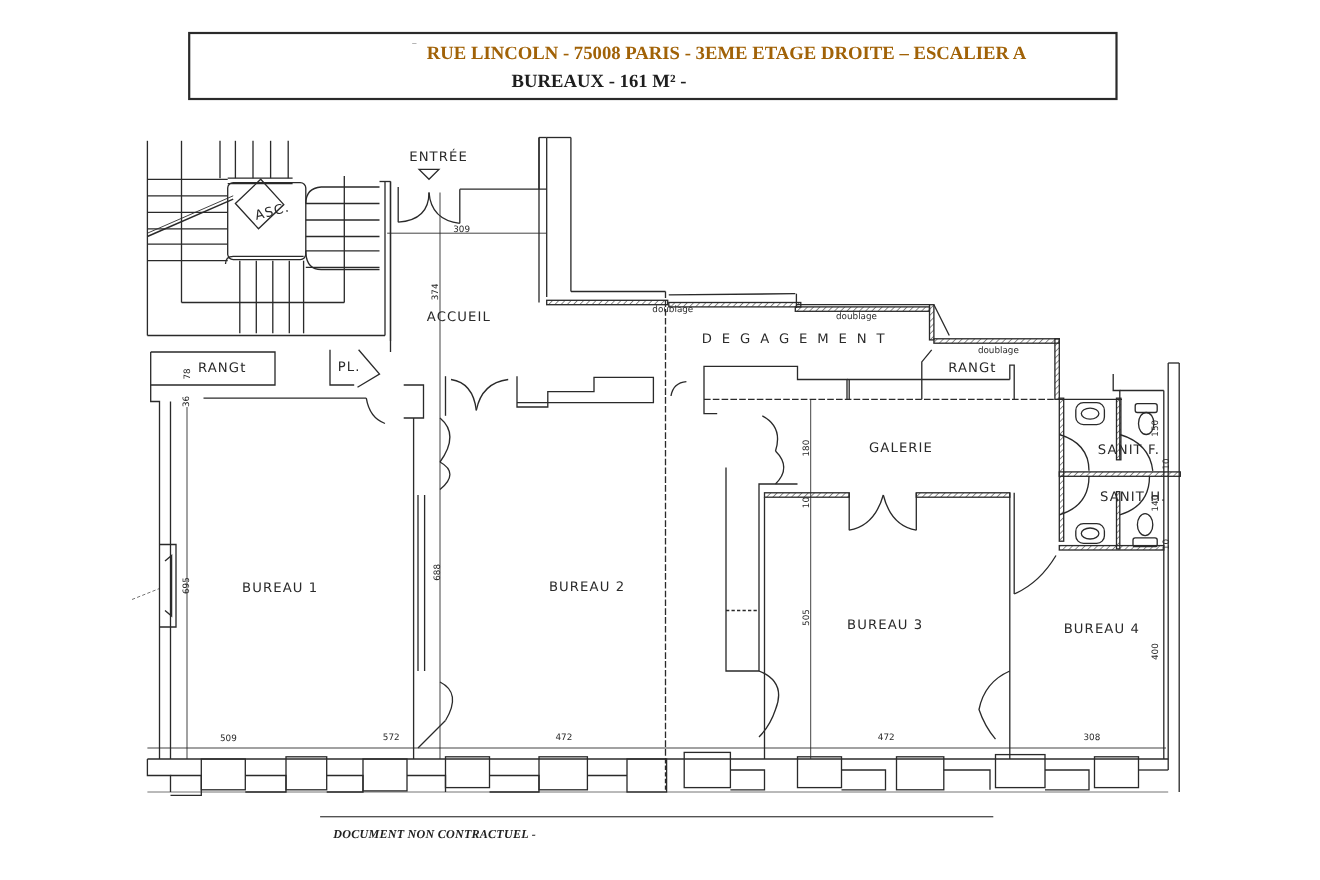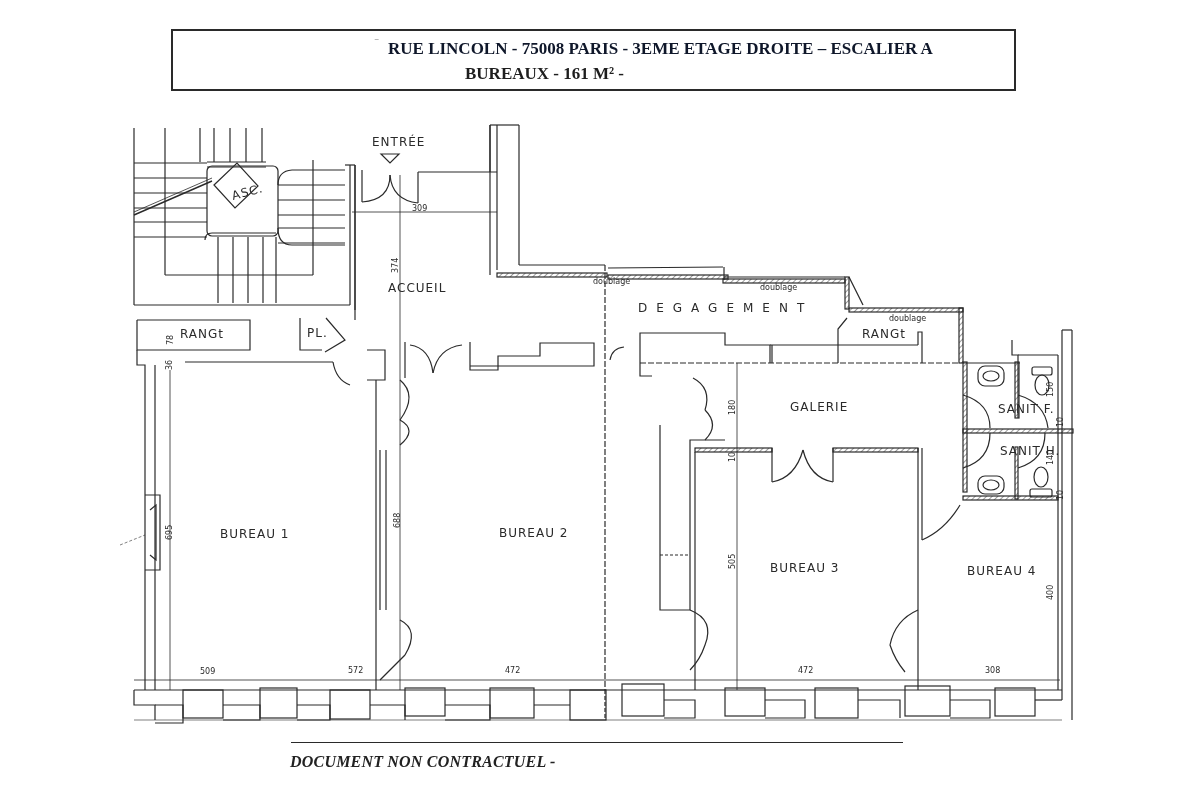--- a/index.html
+++ b/index.html
@@ -3,36 +3,36 @@
 <meta charset="utf-8">
 <style>
   html, body { margin:0; padding:0; background:#ffffff; }
   body { width:1200px; height:800px; position:relative; overflow:hidden; font-family:"Liberation Serif", serif; color:#1a1a1a; }
   .title-box {
     position:absolute; left:171px; top:29px; width:845px; height:62px;
     border:2px solid #2a2a2a; box-sizing:border-box; background:#fff;
   }
   .title-line1 {
     position:absolute; left:215px; top:8px; font-size:17px; font-weight:bold; white-space:nowrap; letter-spacing:0px;
-    font-family:"Liberation Serif", serif; color:#0f172a;
+    font-family:"Liberation Serif", serif; color:#a16207;
   }
   .title-line2 {
     position:absolute; left:292px; top:33px; font-size:17px; font-weight:bold; white-space:nowrap;
     font-family:"Liberation Serif", serif; color:#1e1e1e;
   }
   .sc { font-variant: small-caps; }
   .tick-mark { position:absolute; left:202px; top:8px; font-size:10px; color:#555; }
   svg.plan { position:absolute; left:0; top:0; width:1200px; height:800px; }
   .room-label { font-family:"DejaVu Sans", sans-serif; font-size:12px; fill:#2a2a2a; letter-spacing:1px; }
   .room-label-wide { font-family:"DejaVu Sans", sans-serif; font-size:12px; fill:#2a2a2a; letter-spacing:9px; }
   .dim { font-family:"DejaVu Sans", sans-serif; font-size:8px; fill:#2a2a2a; }
   .small { font-family:"DejaVu Sans", sans-serif; font-size:8px; fill:#2a2a2a; }
   .footer-line { position:absolute; left:291px; top:742px; width:612px; height:0; border-top:1.5px solid #2a2a2a; }
   .footer-text {
-    position:absolute; left:290px; top:753px; font-size:16px; font-style:italic; font-weight:bold;
+    position:absolute; left:303px; top:753px; font-size:11px; font-style:italic; font-weight:bold;
     font-family:"Liberation Serif", serif; color:#222; letter-spacing:0.2px;
   }
 </style>
 </head>
 <body>
 
 <div class="title-box">
   <span class="tick-mark">‾</span>
   <div class="title-line1">
     <span class="sc">RUE LINCOLN</span><span> - 75008 PARIS - </span><span class="sc">3EME ETAGE DROITE</span><span> – </span><span class="sc">ESCALIER A</span>

